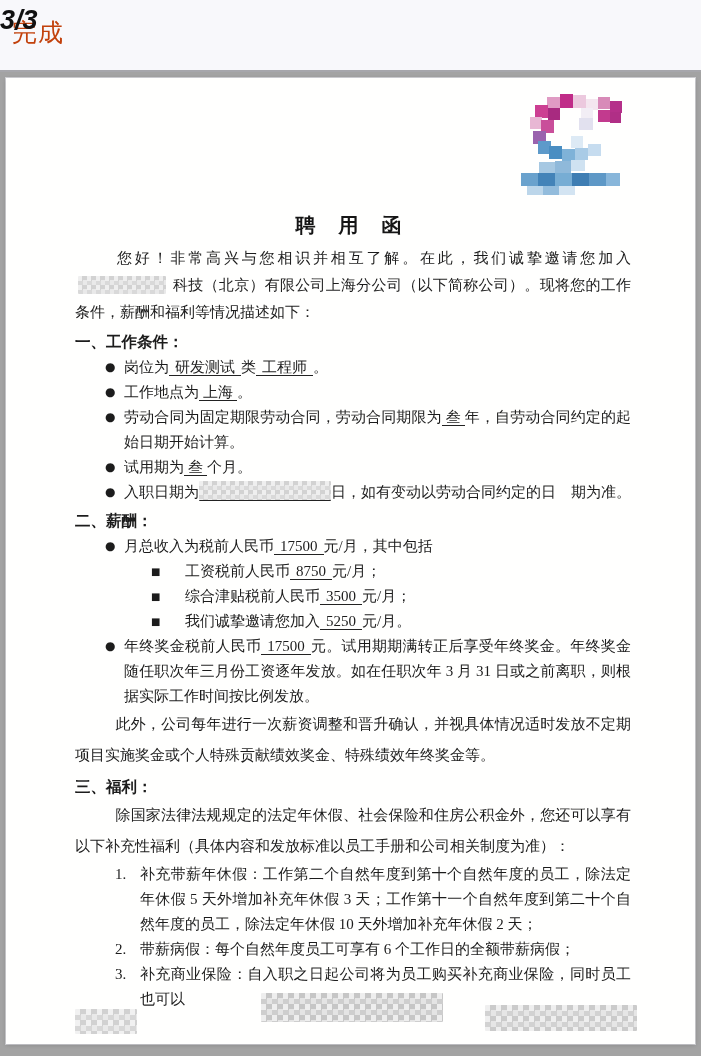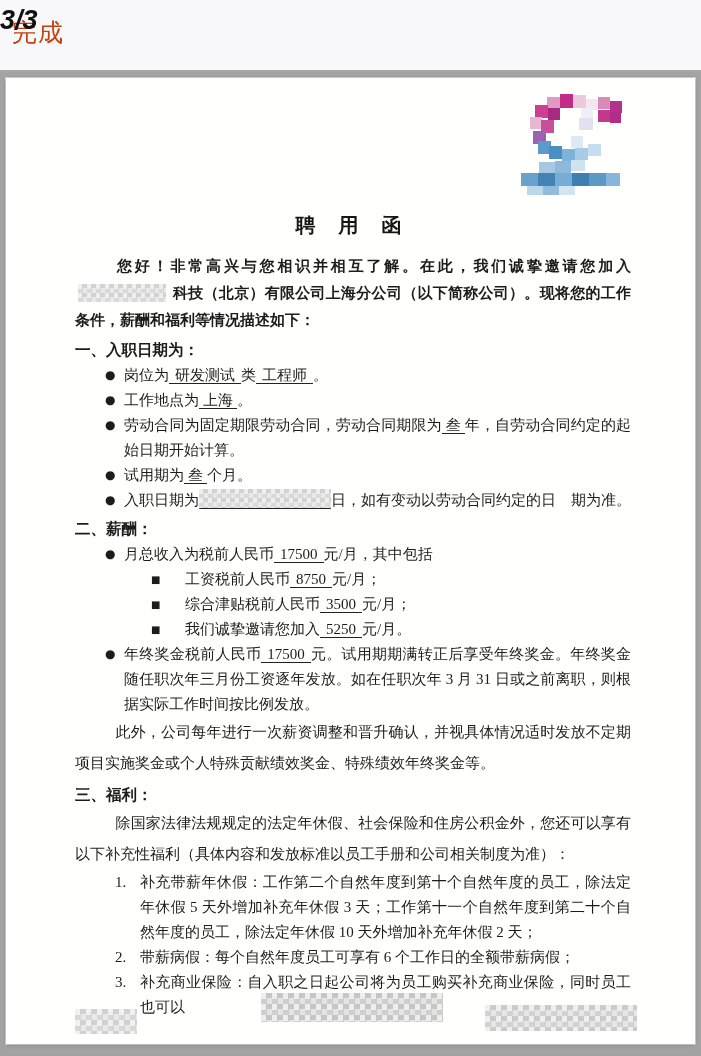--- a/index.html
+++ b/index.html
@@ -35,21 +35,21 @@
   }
   
   .logo{position:absolute;top:16px;right:52px;width:122px;height:102px;}
   
   .doc-title{
     margin:116px 0 0;text-align:center;font-weight:bold;font-size:20px;
     letter-spacing:9px;color:#151515;
   }
   .greeting{margin-top:9px;font-weight:bold;line-height:26px;}
   .para{
-    margin:14px 0 0;text-indent:2.8em;line-height:27px;text-align:justify;font-weight:bold;
+    margin:6px 0 0;text-indent:2.8em;line-height:27px;text-align:justify;
   }
   .sec-h{margin-top:3px;font-weight:bold;line-height:26px;font-size:15.5px;}
   .bullet{position:relative;padding-left:49px;line-height:25px;text-align:justify;}
   .bullet .mark{position:absolute;left:30px;top:0;font-size:12px;font-family:"DejaVu Sans",sans-serif;}
   .sub-bullet{position:relative;padding-left:110px;line-height:25px;text-align:justify;}
   .sub-bullet .mark{position:absolute;left:76px;top:0;font-size:10px;font-family:"DejaVu Sans",sans-serif;}
   .plain-p{margin:0;text-indent:2.7em;line-height:31px;text-align:justify;}
   .num-item{position:relative;padding-left:65px;line-height:25px;text-align:justify;}
   .num-item .no{position:absolute;left:40px;top:0;}
   .u{border-bottom:1px solid #222;padding:0 6px;}
@@ -124,21 +124,21 @@
 
     <div class="doc-title">聘 用 函</div>
 
 
     <p class="para">
       <span>您好！非常高兴与您相识并相互了解。在此，我们诚挚邀请您加入</span>
       <span class="rx rx-company"></span>
       <span>科技（北京）有限公司上海分公司（以下简称公司）。现将您的工作条件，薪酬和福利等情况描述如下：</span>
     </p>
 
-    <div class="sec-h">一、入职日期为：</div>
+    <div class="sec-h">一、工作条件：</div>
 
     <div class="bullet">
       <span class="mark">●</span>
       <span>岗位为</span><span class="u">研发测试</span><span>类</span><span class="u">工程师</span><span>。</span>
     </div>
 
     <div class="bullet">
       <span class="mark">●</span>
       <span>工作地点为</span><span class="u tight">上海</span><span>。</span>
     </div>

